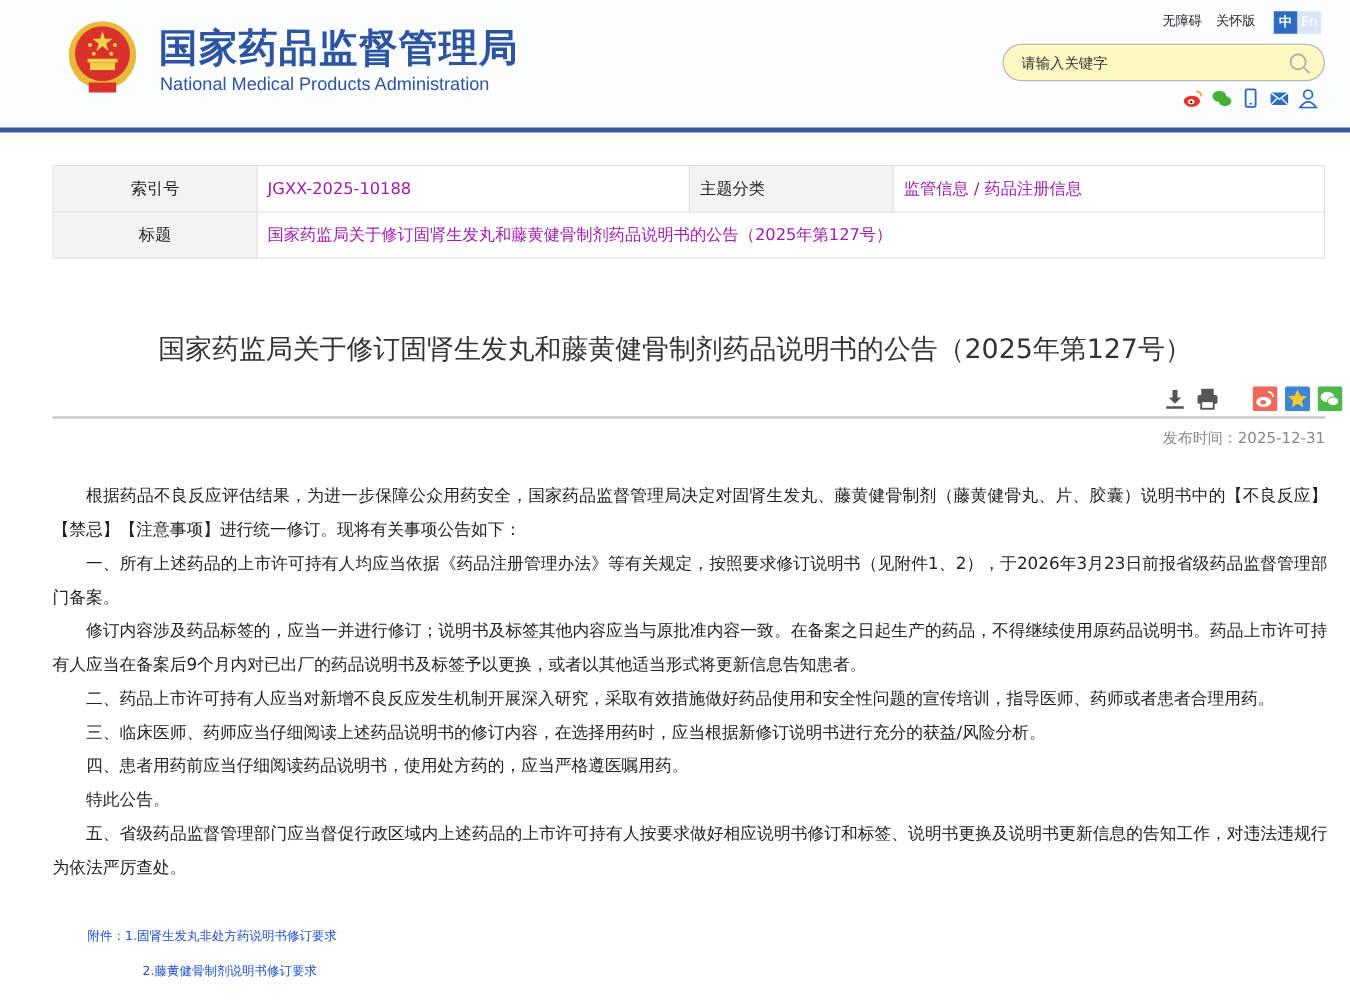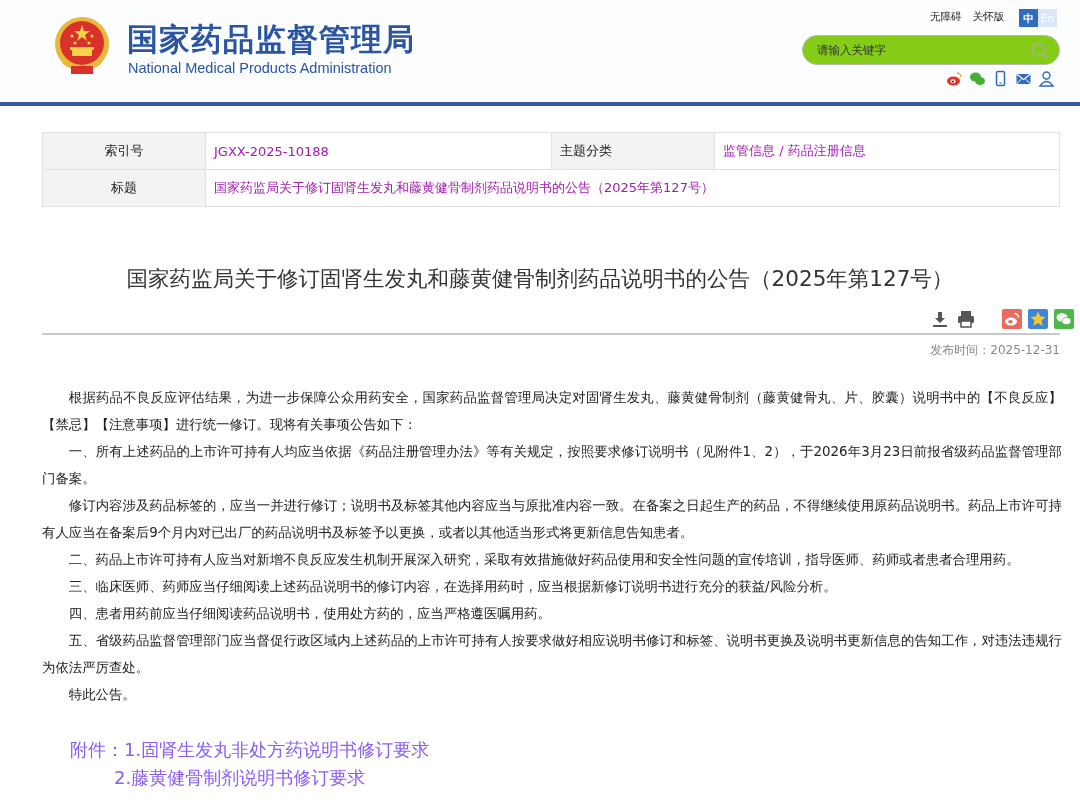--- a/index.html
+++ b/index.html
@@ -13,21 +13,21 @@
   .logo-cn { position: absolute; left: 127px; top: 20px; font-size: 31px; font-weight: bold; color: #2b54a3; letter-spacing: 1px; white-space: nowrap; line-height: 38px; }
   .logo-en { position: absolute; left: 128px; top: 60px; font-size: 14.5px; color: #2b54a3; white-space: nowrap; font-family: "Liberation Sans", sans-serif; }
 
   .top-links { position: absolute; top: 10px; left: 930px; font-size: 10.5px; color: #222; white-space: nowrap; }
   .top-links span { margin-right: 8px; cursor: pointer; }
   .lang { position: absolute; top: 9px; left: 1019px; display: flex; }
   .lang span { display: block; width: 19px; height: 18px; line-height: 18px; text-align: center; font-size: 10.5px; }
   .lang .zh { background: #2e6cc4; color: #fff; font-weight: bold; }
   .lang .en { background: #dbe7f7; color: #fff; }
 
-  .search { position: absolute; left: 802px; top: 35px; width: 258px; height: 30px; border: 1px solid #b9b9b9; border-radius: 15px; background: #84cc16; }
+  .search { position: absolute; left: 802px; top: 35px; width: 258px; height: 30px; border: 1px solid #b9b9b9; border-radius: 15px; background: #fef9c3; }
   .search input { position: absolute; left: 14px; top: 5px; width: 200px; height: 18px; border: none; outline: none; font-size: 11.5px; color: #333; background: transparent; font-family: "DejaVu Sans", sans-serif; }
   .search input::placeholder { color: #333; }
   .search .sicon { position: absolute; right: 10px; top: 6px; width: 18px; height: 18px; }
 
   .social { position: absolute; top: 70px; left: 946px; display: flex; gap: 6px; align-items: center; }
 
   
   .info { position: absolute; left: 42px; top: 132px; width: 1018px; border-collapse: collapse; font-size: 13px; }
   .info td { border: 1px solid #e1e1e1; height: 37px; padding: 0 8px; }
   .info td.lbl { background: #f3f3f3; text-align: center; width: 163px; }
@@ -38,21 +38,21 @@
   .doc-title { position: absolute; left: 0; top: 264px; width: 1080px; text-align: center; font-size: 21.5px; color: #333; white-space: nowrap; }
   .tools { position: absolute; top: 309px; left: 930px; display: flex; gap: 6px; align-items: center; }
   .tools span { display: block; width: 20px; height: 20px; }
   .tools .gap { width: 14px; }
   .title-rule { position: absolute; left: 42px; top: 333px; width: 1018px; height: 2px; background: #c8c8c8; }
   .pub-time { position: absolute; right: 20px; top: 342px; font-size: 12px; color: #888; white-space: nowrap; }
 
   
   .body-text { position: absolute; left: 42px; top: 384px; width: 1020px; font-size: 13.4px; line-height: 27px; color: #222; }
   .body-text p { text-indent: 2em; text-align: justify; }
-  .attach { position: absolute; left: 70px; top: 736px; font-size: 18px; line-height: 28px; color: #8b5cf6; white-space: nowrap; }
+  .attach { position: absolute; left: 70px; top: 736px; font-size: 10px; line-height: 28px; color: #1d4ed8; white-space: nowrap; }
   .attach div.second { padding-left: 44px; }
 </style>
 </head>
 <body>
 
 <div class="header">
   <svg class="emblem" viewBox="0 0 58 64">
     <circle cx="29" cy="30" r="27" fill="#e8b93a"></circle>
     <circle cx="29" cy="29" r="22" fill="#d8322a"></circle>
     <polygon points="29,11 31,17 37,17 32,21 34,27 29,23 24,27 26,21 21,17 27,17" fill="#f4d24a"></polygon>
@@ -160,22 +160,22 @@
 <div class="title-rule"></div>
 <div class="pub-time">发布时间：2025-12-31</div>
 
 <div class="body-text">
   <p>根据药品不良反应评估结果，为进一步保障公众用药安全，国家药品监督管理局决定对固肾生发丸、藤黄健骨制剂（藤黄健骨丸、片、胶囊）说明书中的【不良反应】【禁忌】【注意事项】进行统一修订。现将有关事项公告如下：</p>
   <p>一、所有上述药品的上市许可持有人均应当依据《药品注册管理办法》等有关规定，按照要求修订说明书（见附件1、2），于2026年3月23日前报省级药品监督管理部门备案。</p>
   <p>修订内容涉及药品标签的，应当一并进行修订；说明书及标签其他内容应当与原批准内容一致。在备案之日起生产的药品，不得继续使用原药品说明书。药品上市许可持有人应当在备案后9个月内对已出厂的药品说明书及标签予以更换，或者以其他适当形式将更新信息告知患者。</p>
   <p>二、药品上市许可持有人应当对新增不良反应发生机制开展深入研究，采取有效措施做好药品使用和安全性问题的宣传培训，指导医师、药师或者患者合理用药。</p>
   <p>三、临床医师、药师应当仔细阅读上述药品说明书的修订内容，在选择用药时，应当根据新修订说明书进行充分的获益/风险分析。</p>
   <p>四、患者用药前应当仔细阅读药品说明书，使用处方药的，应当严格遵医嘱用药。</p>
+  <p>特此公告。</p>
   <p>五、省级药品监督管理部门应当督促行政区域内上述药品的上市许可持有人按要求做好相应说明书修订和标签、说明书更换及说明书更新信息的告知工作，对违法违规行为依法严厉查处。</p>
-  <p>特此公告。</p>
 </div>
 
 <div class="attach">
   <div>
     <span>附件：</span><span>1.固肾生发丸非处方药说明书修订要求</span>
   </div>
   <div class="second">
     <span>2.藤黄健骨制剂说明书修订要求</span>
   </div>
 </div>

